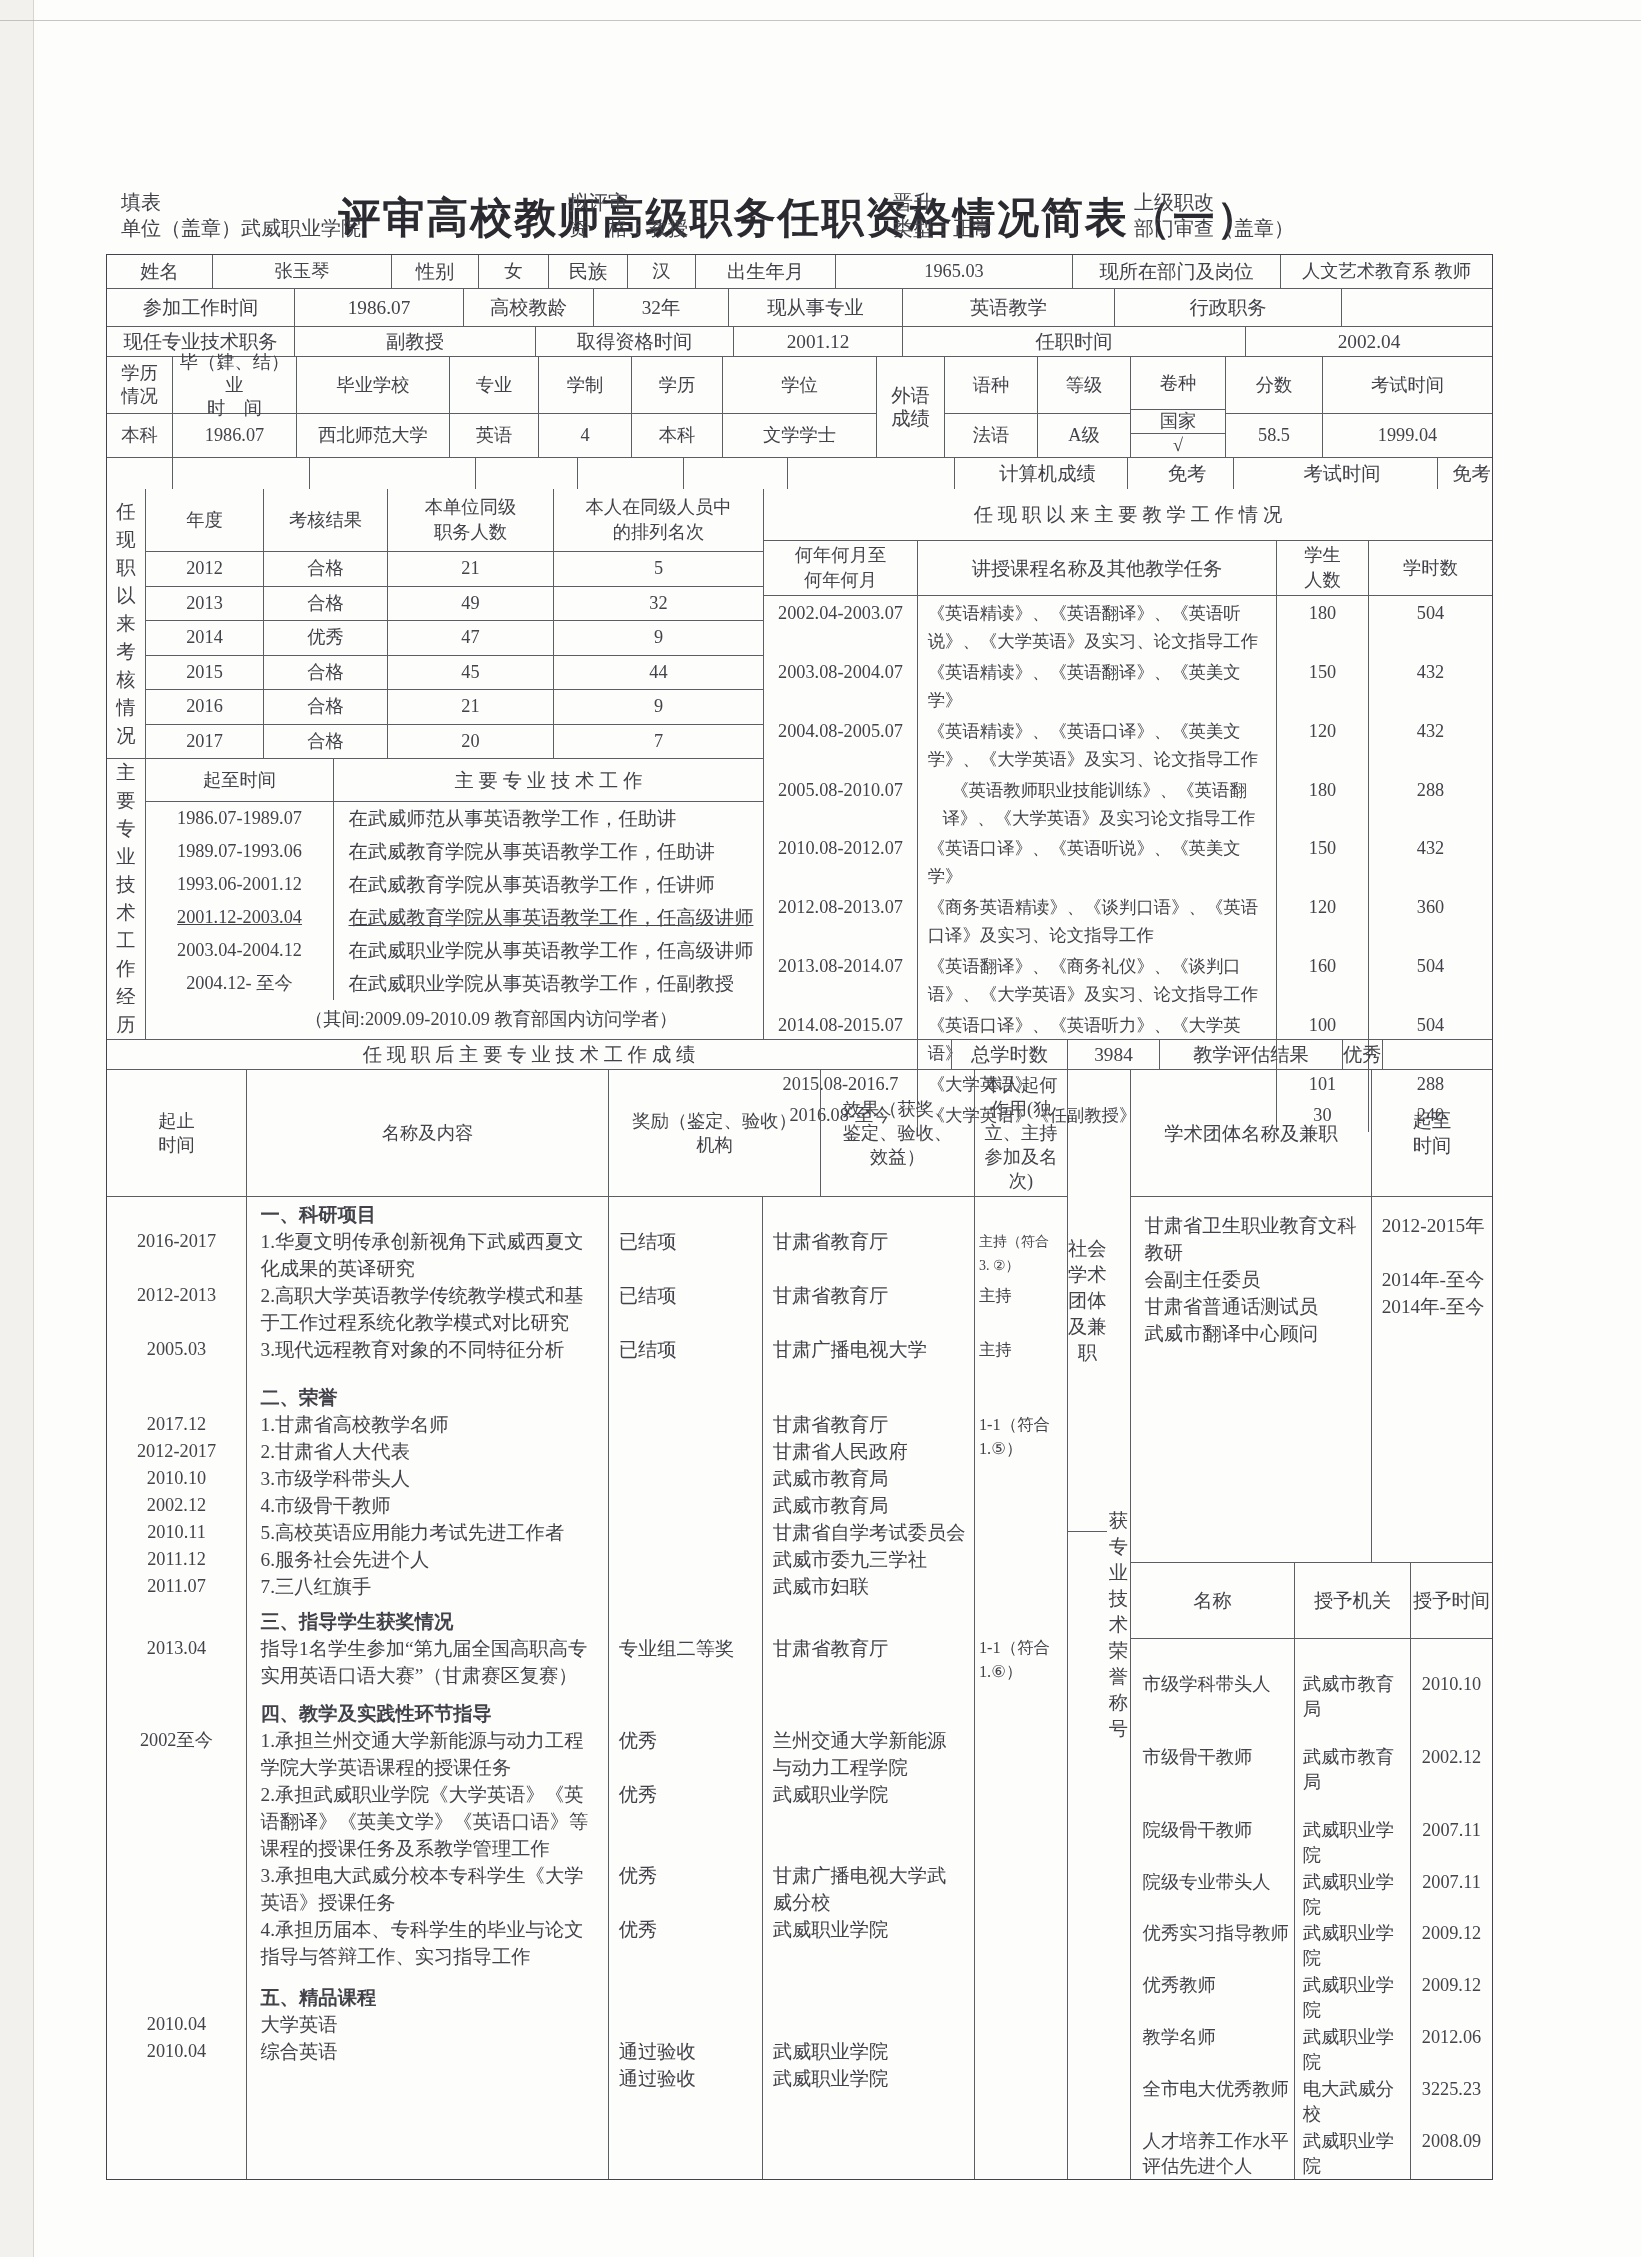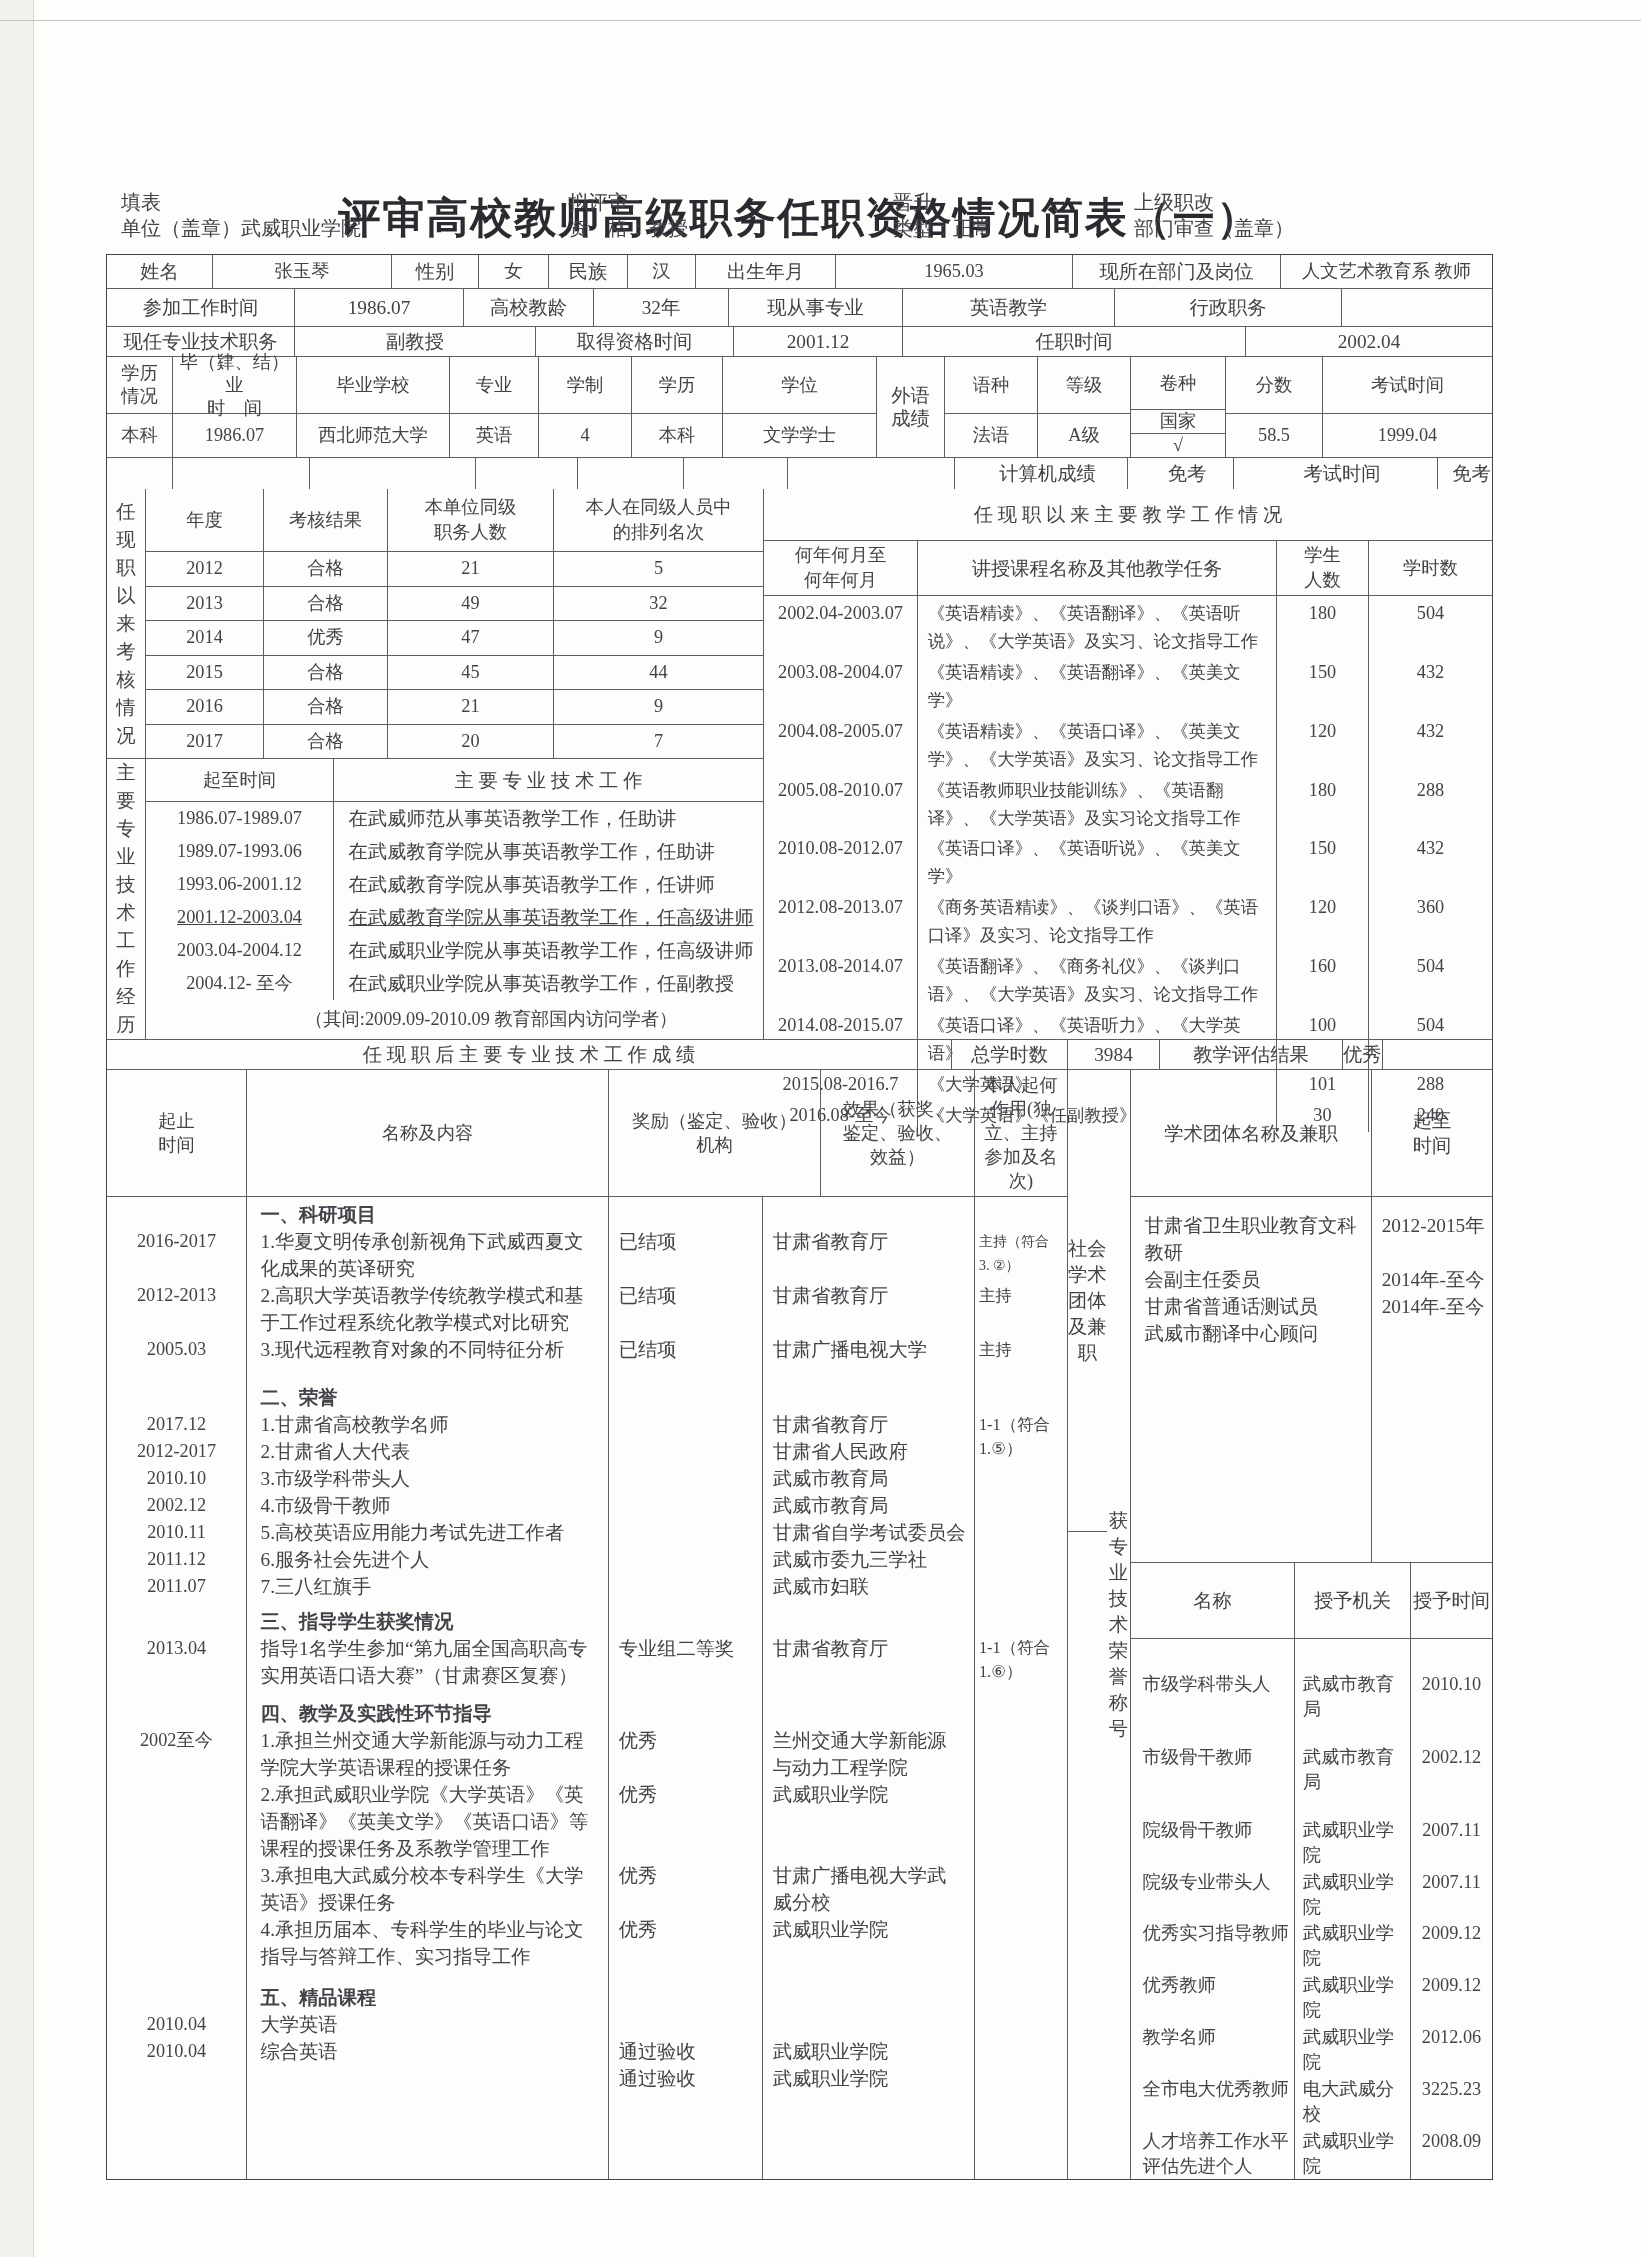--- a/index.html
+++ b/index.html
@@ -328,21 +328,21 @@
               <div class="c tp f19">432</div>
             </div>
             <div class="r ">
               <div class="c tp f19" style="width: 154px;">2004.08-2005.07</div>
               <div class="c tp lt f18" style="width: 359px; padding-left: 9.7px; padding-right: 5.8px;">《英语精读》、《英语口译》、《英美文学》、《大学英语》及实习、论文指导工作</div>
               <div class="c tp f19" style="width: 92px;">120</div>
               <div class="c tp f19">432</div>
             </div>
             <div class="r ">
               <div class="c tp f19" style="width: 154px;">2005.08-2010.07</div>
-              <div class="c tp lt f18" style="width: 359px; padding-left: 9.7px; padding-right: 5.8px;">《英语教师职业技能训练》、《英语翻译》、《大学英语》及实习论文指导工作</div>
+              <div class="c tp lt f18" style="width: 359px; padding-left: 9.7px; padding-right: 5.8px; text-align: center;">《英语教师职业技能训练》、《英语翻译》、《大学英语》及实习论文指导工作</div>
               <div class="c tp f19" style="width: 92px;">180</div>
               <div class="c tp f19">288</div>
             </div>
             <div class="r ">
               <div class="c tp f19" style="width: 154px;">2010.08-2012.07</div>
               <div class="c tp lt f18" style="width: 359px; padding-left: 9.7px; padding-right: 5.8px;">《英语口译》、《英语听说》、《英美文学》</div>
               <div class="c tp f19" style="width: 92px;">150</div>
               <div class="c tp f19">432</div>
             </div>
             <div class="r ">

